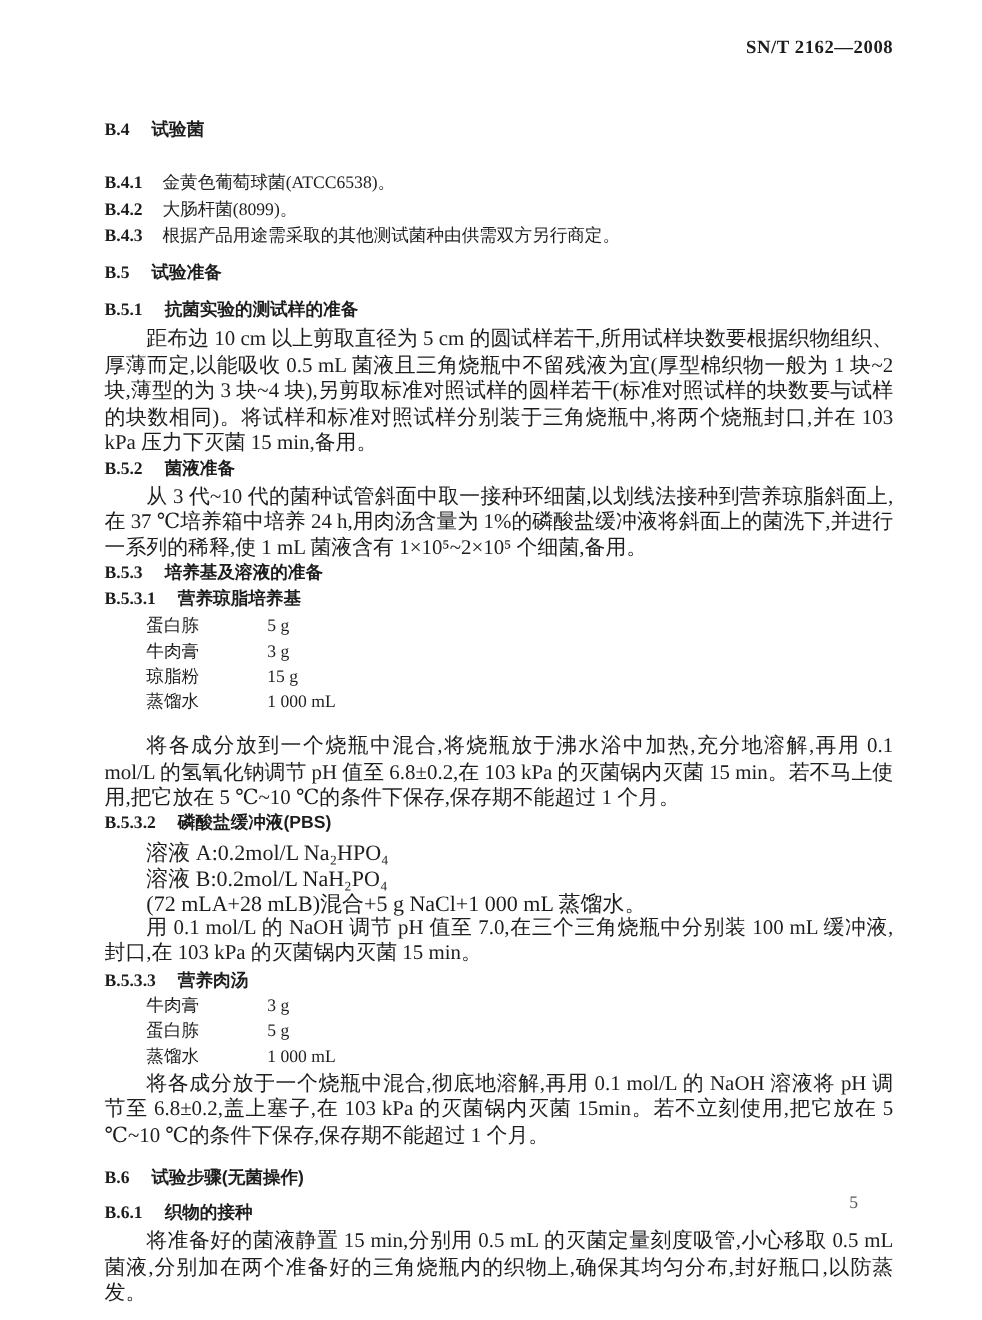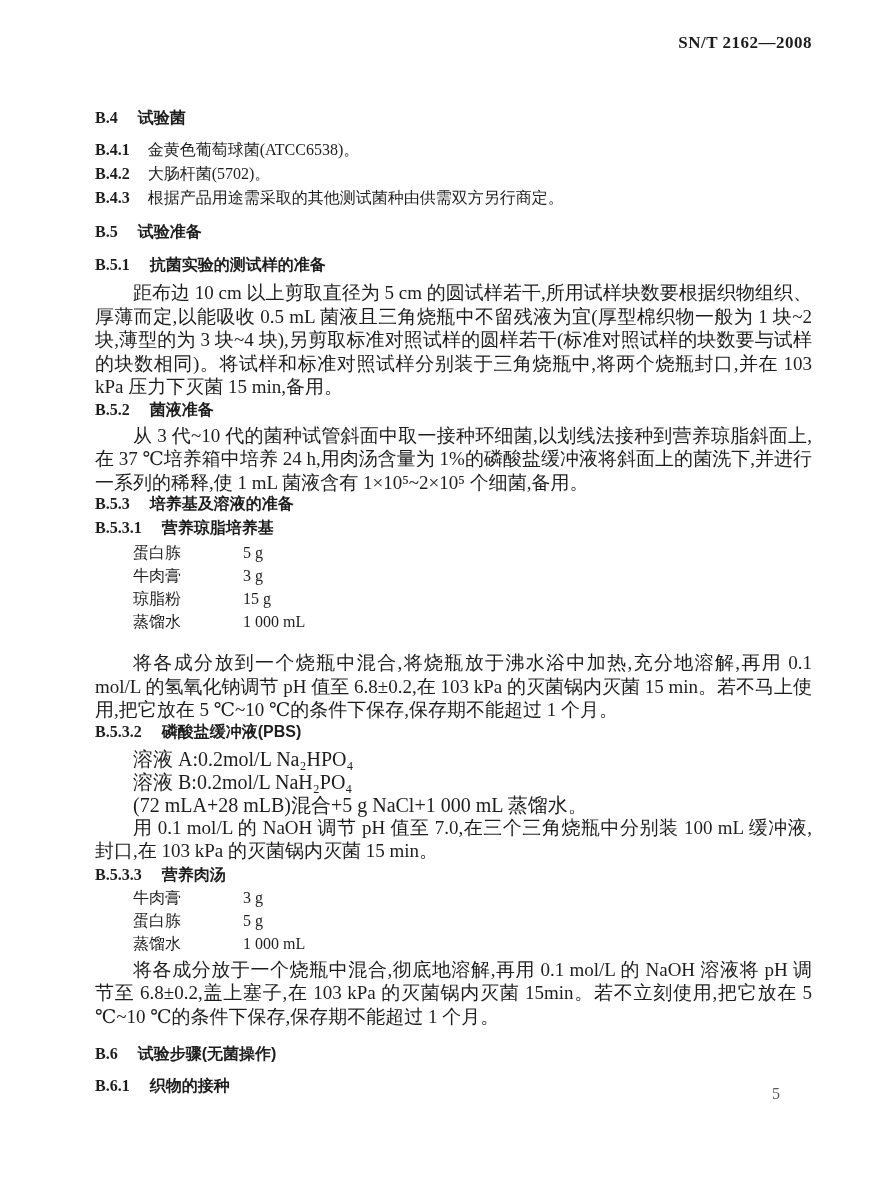--- a/index.html
+++ b/index.html
@@ -20,21 +20,21 @@
   
   .para{font-size:19px;line-height:23.5px;text-align:justify;text-indent:2em;margin:0;}
   
   .ing-list{margin:0;}
   .ing-row{display:flex;align-items:baseline;height:23px;padding-left:38px;font-size:16px;}
   .ing-row .ing-name{width:110px;}
   
   .sol-line{height:23px;padding-left:38px;font-size:20px;}
   .page-num{position:absolute;left:772px;top:1085px;font-size:16px;color:#55585c;}
   
-  .mt-b4{margin-top:55px;}   .mt-b4items{margin-top:10px;}
+  .mt-b4{margin-top:55px;}   .mt-b4items{margin-top:26px;}
   .mt-b5{margin-top:10px;}   .mt-b51{margin-top:11px;}
   .mt-para1{margin-top:4px;} .mt-b52{margin-top:1px;}
   .mt-para2{margin-top:2px;} .mt-b53{margin-top:0px;}
   .mt-b531{margin-top:2px;}  .mt-ing1{margin-top:3px;}
   .mt-para3{margin-top:16px;} .mt-b532{margin-top:0px;}
   .mt-sol{margin-top:2px;}   .mt-para4{margin-top:1px;}
   .mt-b533{margin-top:2px;}  .mt-ing2{margin-top:1px;}
   .mt-para5{margin-top:1px;} .mt-b6{margin-top:16px;}
   .mt-b61{margin-top:10px;}  .mt-para6{margin-top:3px;}
 </style>
@@ -49,21 +49,21 @@
     <span class="num">B.4</span>
     <span class="htitle">试验菌</span>
   </div>
   <div class="mt-b4items">
     <div class="clause">
       <span class="num">B.4.1</span>
       <span class="txt">金黄色葡萄球菌(ATCC6538)。</span>
     </div>
     <div class="clause">
       <span class="num">B.4.2</span>
-      <span class="txt">大肠杆菌(5702)。</span>
+      <span class="txt">大肠杆菌(8099)。</span>
     </div>
     <div class="clause">
       <span class="num">B.4.3</span>
       <span class="txt">根据产品用途需采取的其他测试菌种由供需双方另行商定。</span>
     </div>
   </div>
 
   <div class="h-sec mt-b5">
     <span class="num">B.5</span>
     <span class="htitle">试验准备</span>
@@ -142,15 +142,16 @@
   <p class="para mt-para5">将各成分放于一个烧瓶中混合,彻底地溶解,再用 0.1 mol/L 的 NaOH 溶液将 pH 调节至 6.8±0.2,盖上塞子,在 103 kPa 的灭菌锅内灭菌 15min。若不立刻使用,把它放在 5 ℃~10 ℃的条件下保存,保存期不能超过 1 个月。</p>
 
   <div class="h-sec mt-b6">
     <span class="num">B.6</span>
     <span class="htitle">试验步骤(无菌操作)</span>
   </div>
   <div class="h-sec mt-b61">
     <span class="num">B.6.1</span>
     <span class="htitle">织物的接种</span>
   </div>
+  <p class="para mt-para6">将准备好的菌液静置 15 min,分别用 0.5 mL 的灭菌定量刻度吸管,小心移取 0.5 mL 菌液,分别加在两个准备好的三角烧瓶内的织物上,确保其均匀分布,封好瓶口,以防蒸发。</p>
 
   <div class="page-num">5</div>
 </div>
 
 </body></html>

